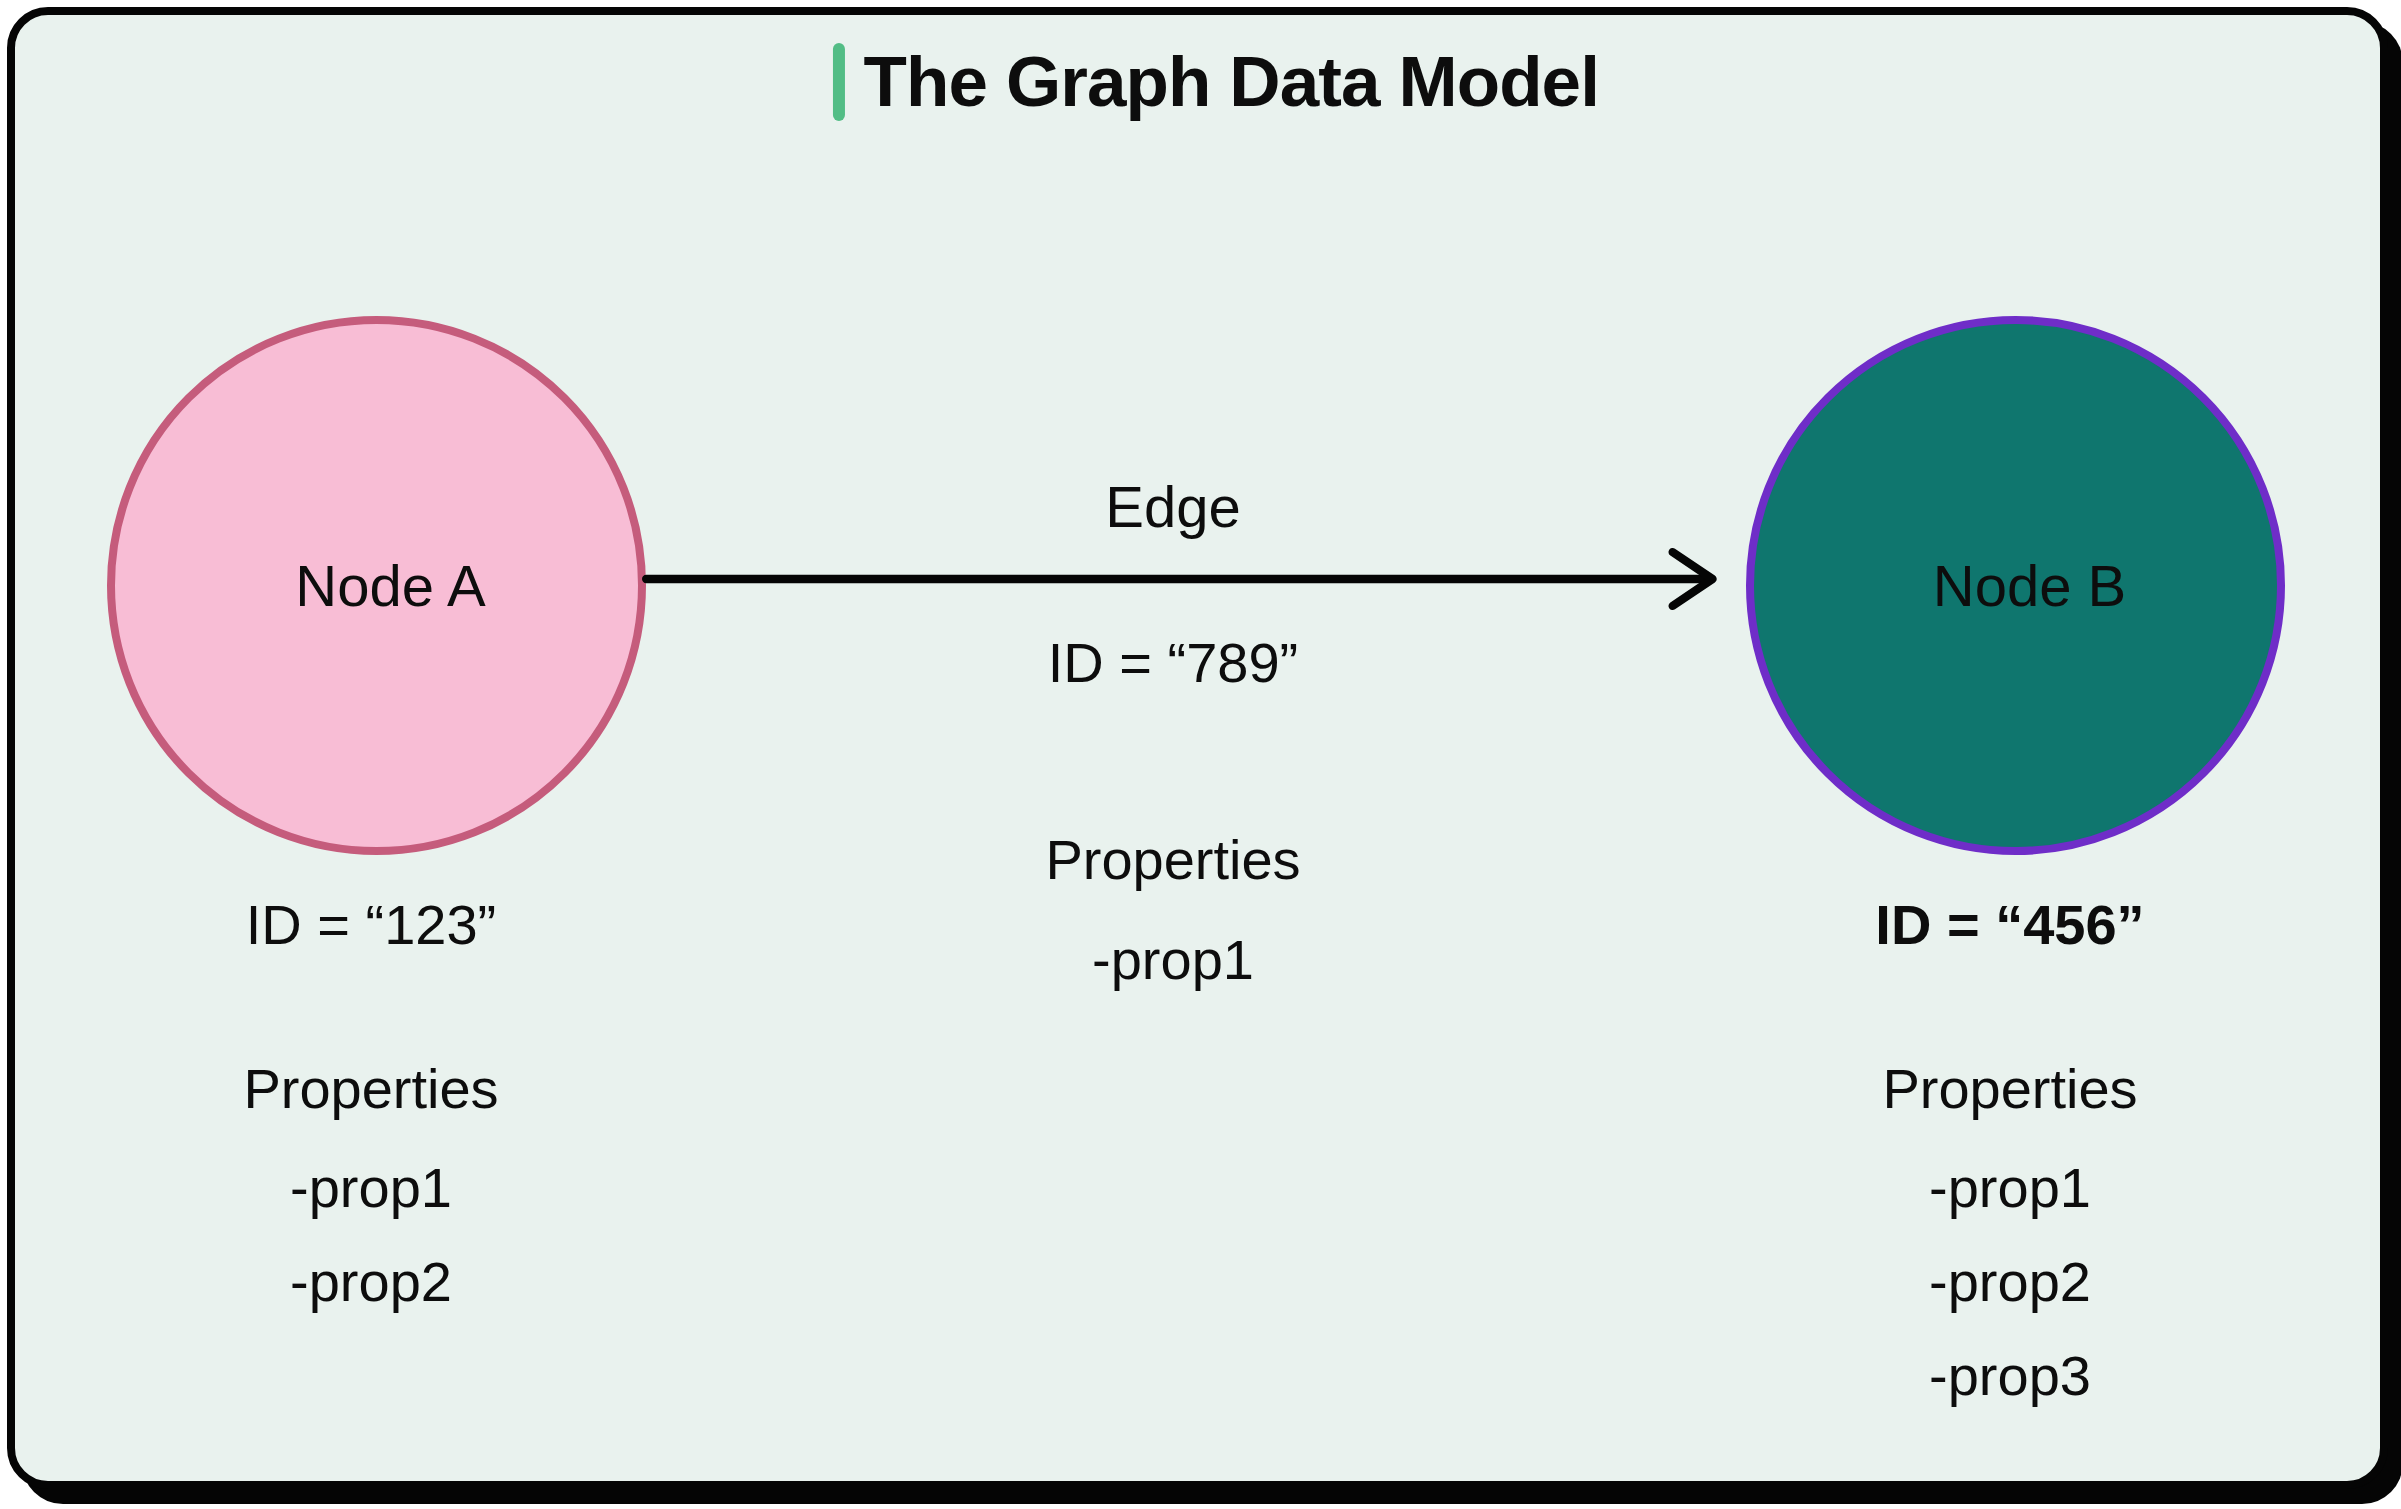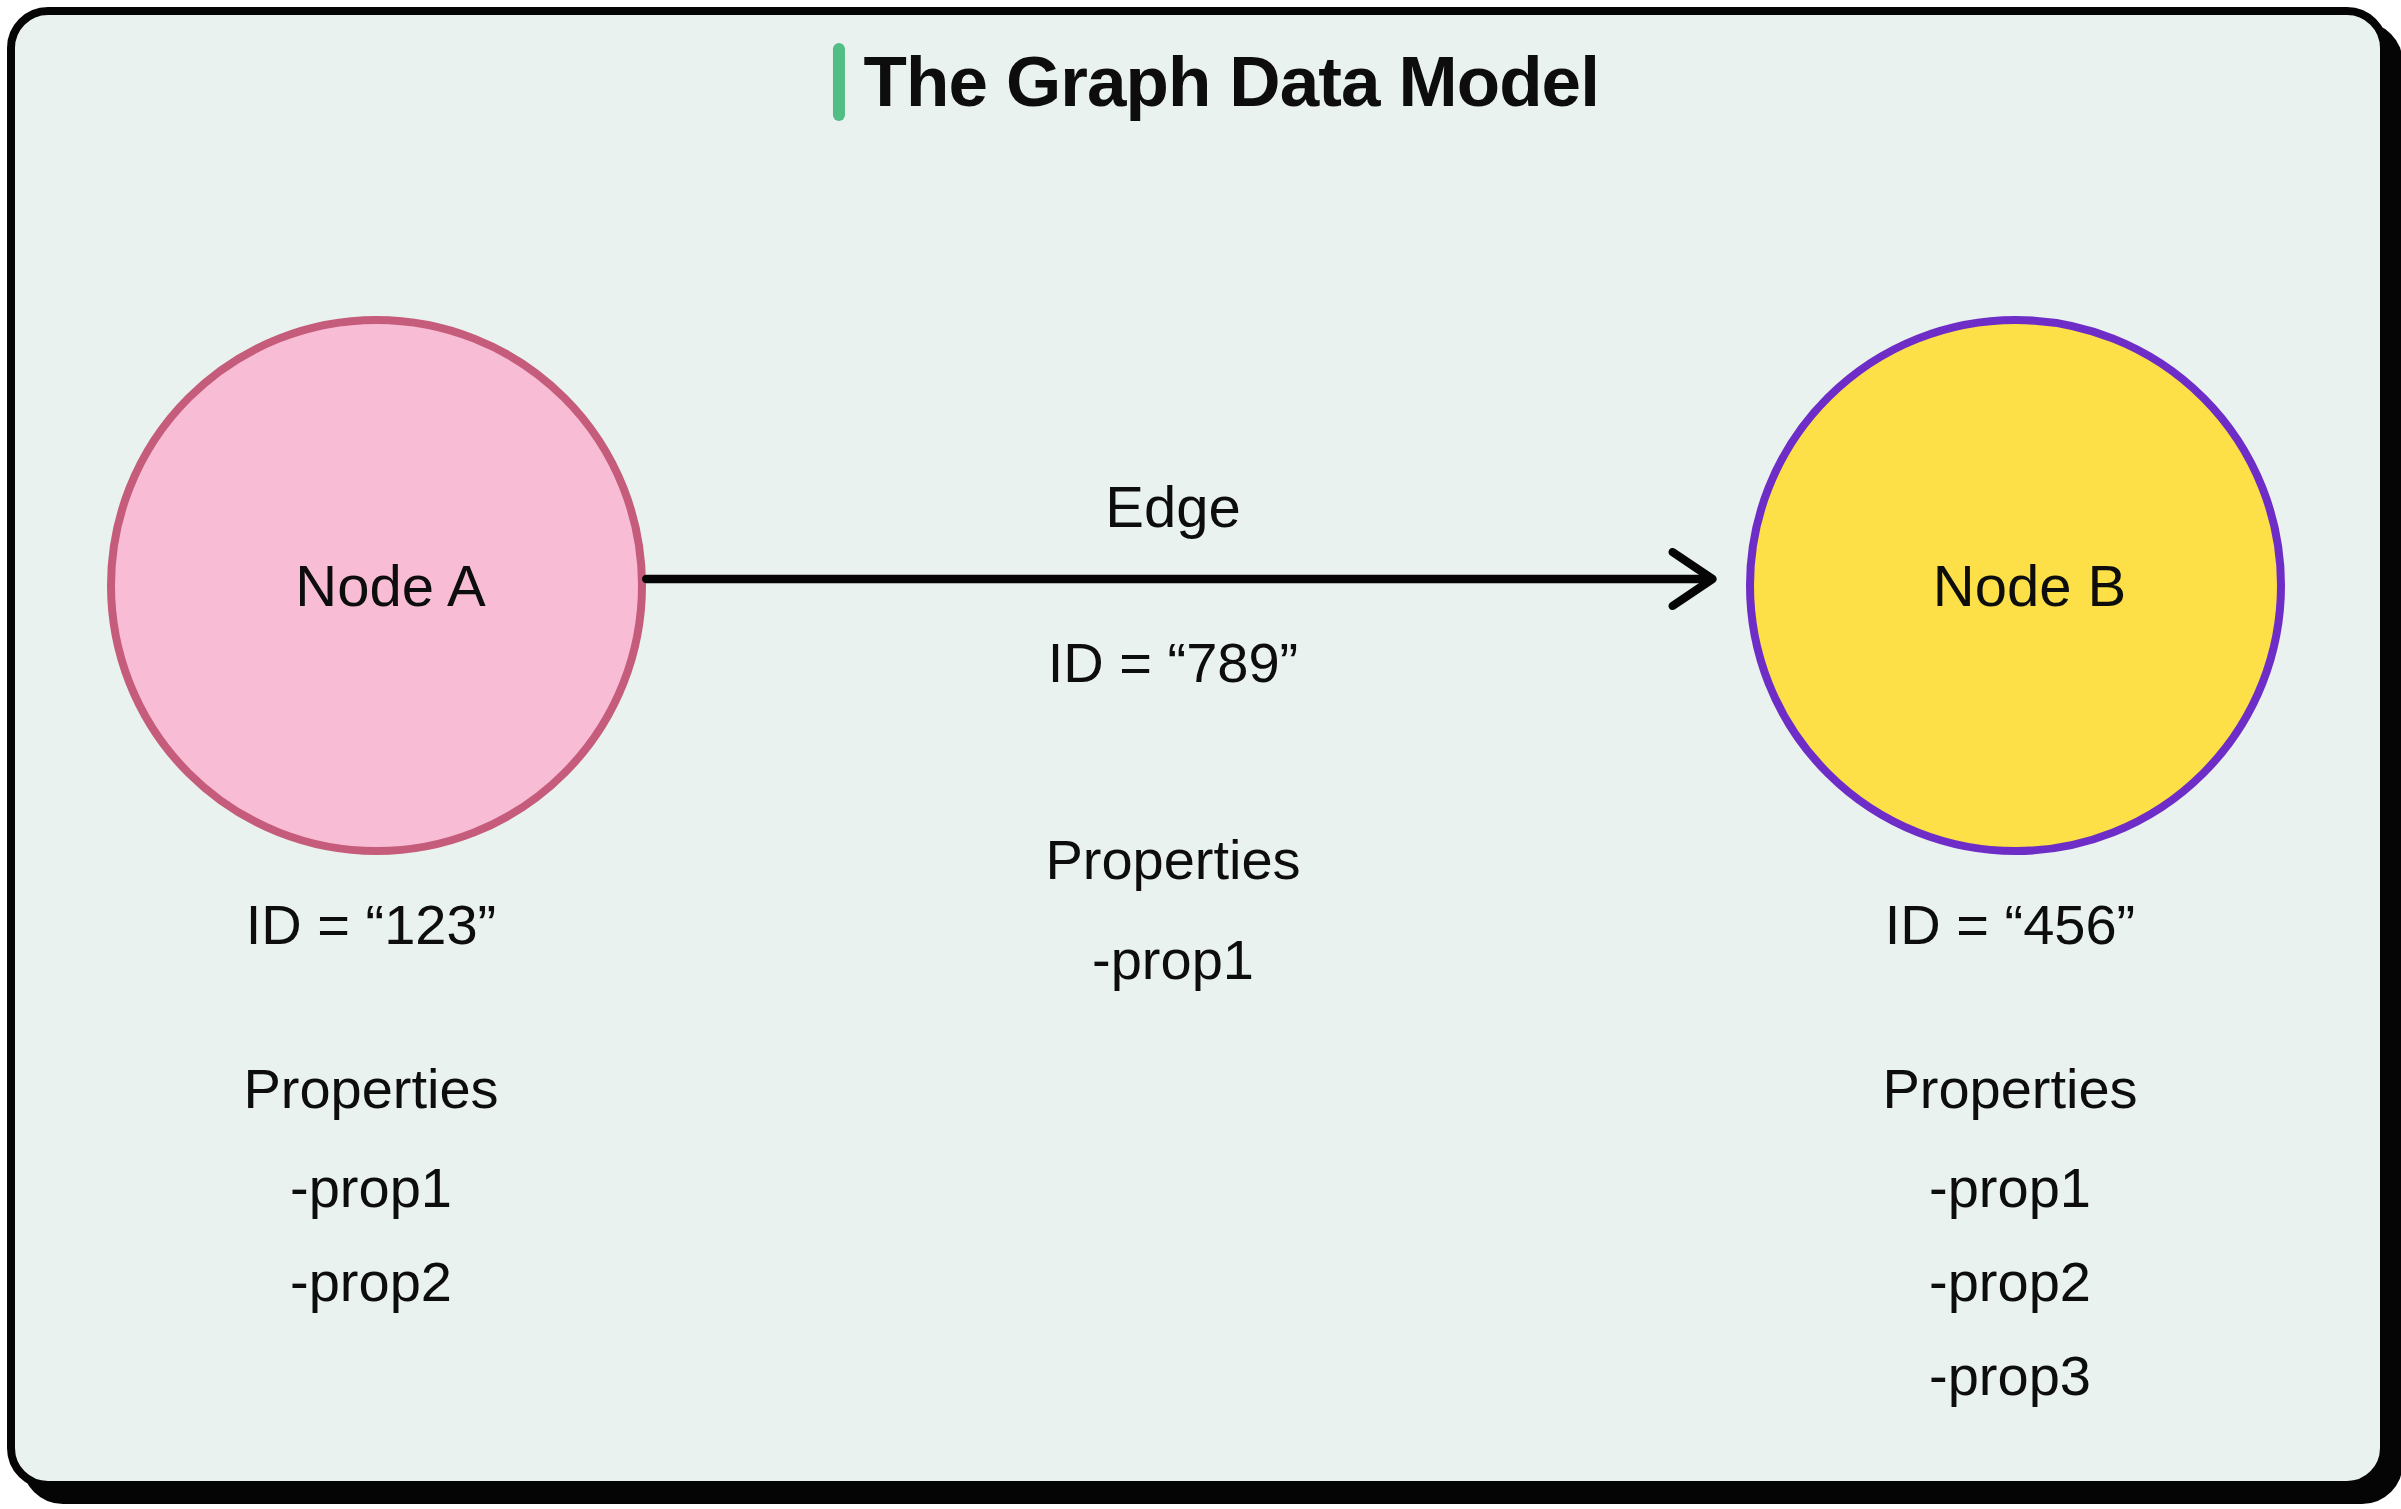--- a/index.html
+++ b/index.html
@@ -57,21 +57,21 @@
     align-items: center;
     justify-content: center;
   }
   .node-a {
     left: 107px; top: 316px;
     background: #f8bdd5;
     border: 8.4px solid #c55c7c;
   }
   .node-b {
     left: 1746px; top: 316px;
-    background: #fde047;
+    background: #0f766e;
     border: 8.4px solid #6f2dc8;
   }
   .node-label {
     font-size: 58px;
     line-height: 58px;
     white-space: nowrap;
     margin-left: 28px;
   }
   .arrow-svg {
     position: absolute;
@@ -114,20 +114,20 @@
   </svg>
 
   <div class="txt big" style="left:1173px; top:478px;text-align:right;">Edge</div>
   <div class="txt" style="left:1173px; top:635px;">ID = “789”</div>
   <div class="txt" style="left:1173px; top:832px;">Properties</div>
   <div class="txt" style="left:1173px; top:932px;">-prop1</div>
 
   <div class="node-circle node-b">
     <span class="node-label">Node B</span>
   </div>
-  <div class="txt" style="left:2010px; top:897px;">ID = “456”</div>
+  <div class="txt" style="left:2010px; top:897px;font-weight:bold;">ID = “456”</div>
   <div class="txt" style="left:2010px; top:1061px;">Properties</div>
   <div class="txt" style="left:2010px; top:1160px;">-prop1</div>
   <div class="txt" style="left:2010px; top:1254px;">-prop2</div>
   <div class="txt" style="left:2010px; top:1348px;">-prop3</div>
 
 </div>
 
 
 </body></html>

